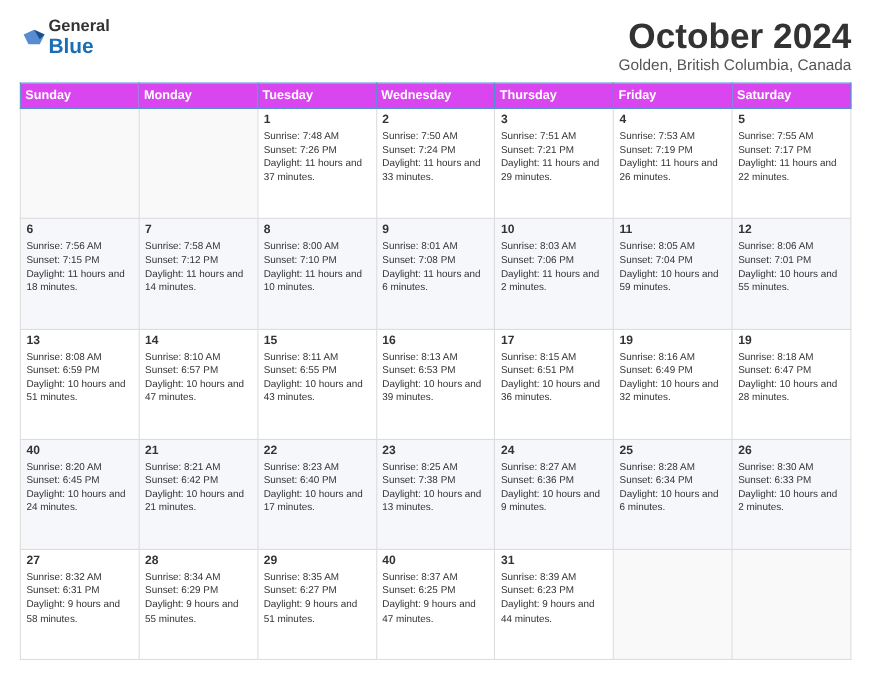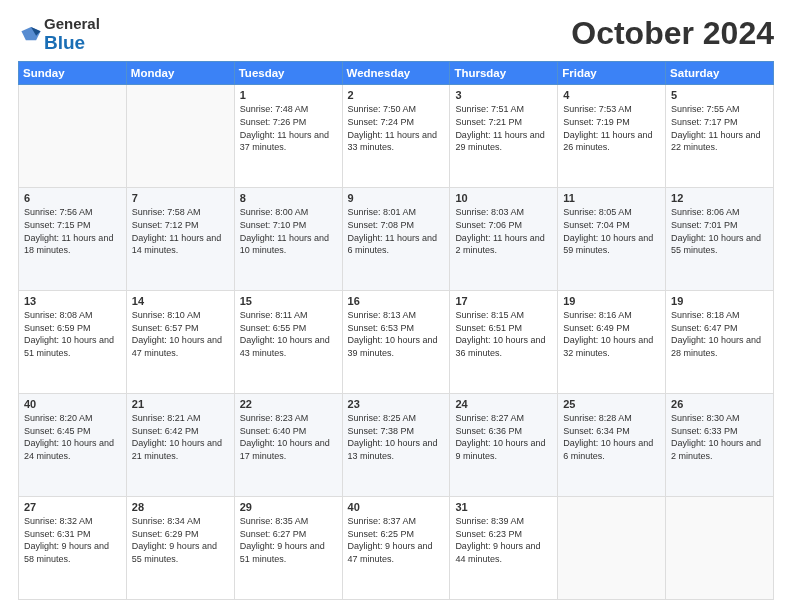--- a/index.html
+++ b/index.html
@@ -62,21 +62,21 @@
       color: #555;
     }
     .calendar {
       flex: 1;
       border: 1px solid #ccc;
       border-collapse: collapse;
       width: 100%;
       table-layout: fixed;
     }
     .calendar th {
-      background: #3b82f6;
+      background: #d946ef;
       color: #fff;
       font-size: 11.5px;
       font-weight: bold;
       padding: 5px 4px;
       text-align: left;
       border: 1px solid #5090d0;
     }
     .calendar td {
       border: 1px solid #ddd;
       vertical-align: top;
@@ -114,20 +114,21 @@
         <polygon points="8,22 22,22 28,10 15,4 2,10" fill="#3a78c9" opacity="0.85"></polygon>
         <polygon points="15,4 28,10 22,16" fill="#1a4f8a"></polygon>
       </svg>
       <div class="logo-text">
         <span class="logo-general">General</span>
         <span class="logo-blue">Blue</span>
       </div>
     </div>
     <div class="title-section">
       <div class="title-month">October 2024</div>
+      <div class="title-location">Golden, British Columbia, Canada</div>
     </div>
   </div>
 
   <table class="calendar">
     <thead>
       <tr>
         <th>Sunday</th>
         <th>Monday</th>
         <th>Tuesday</th>
         <th>Wednesday</th>

